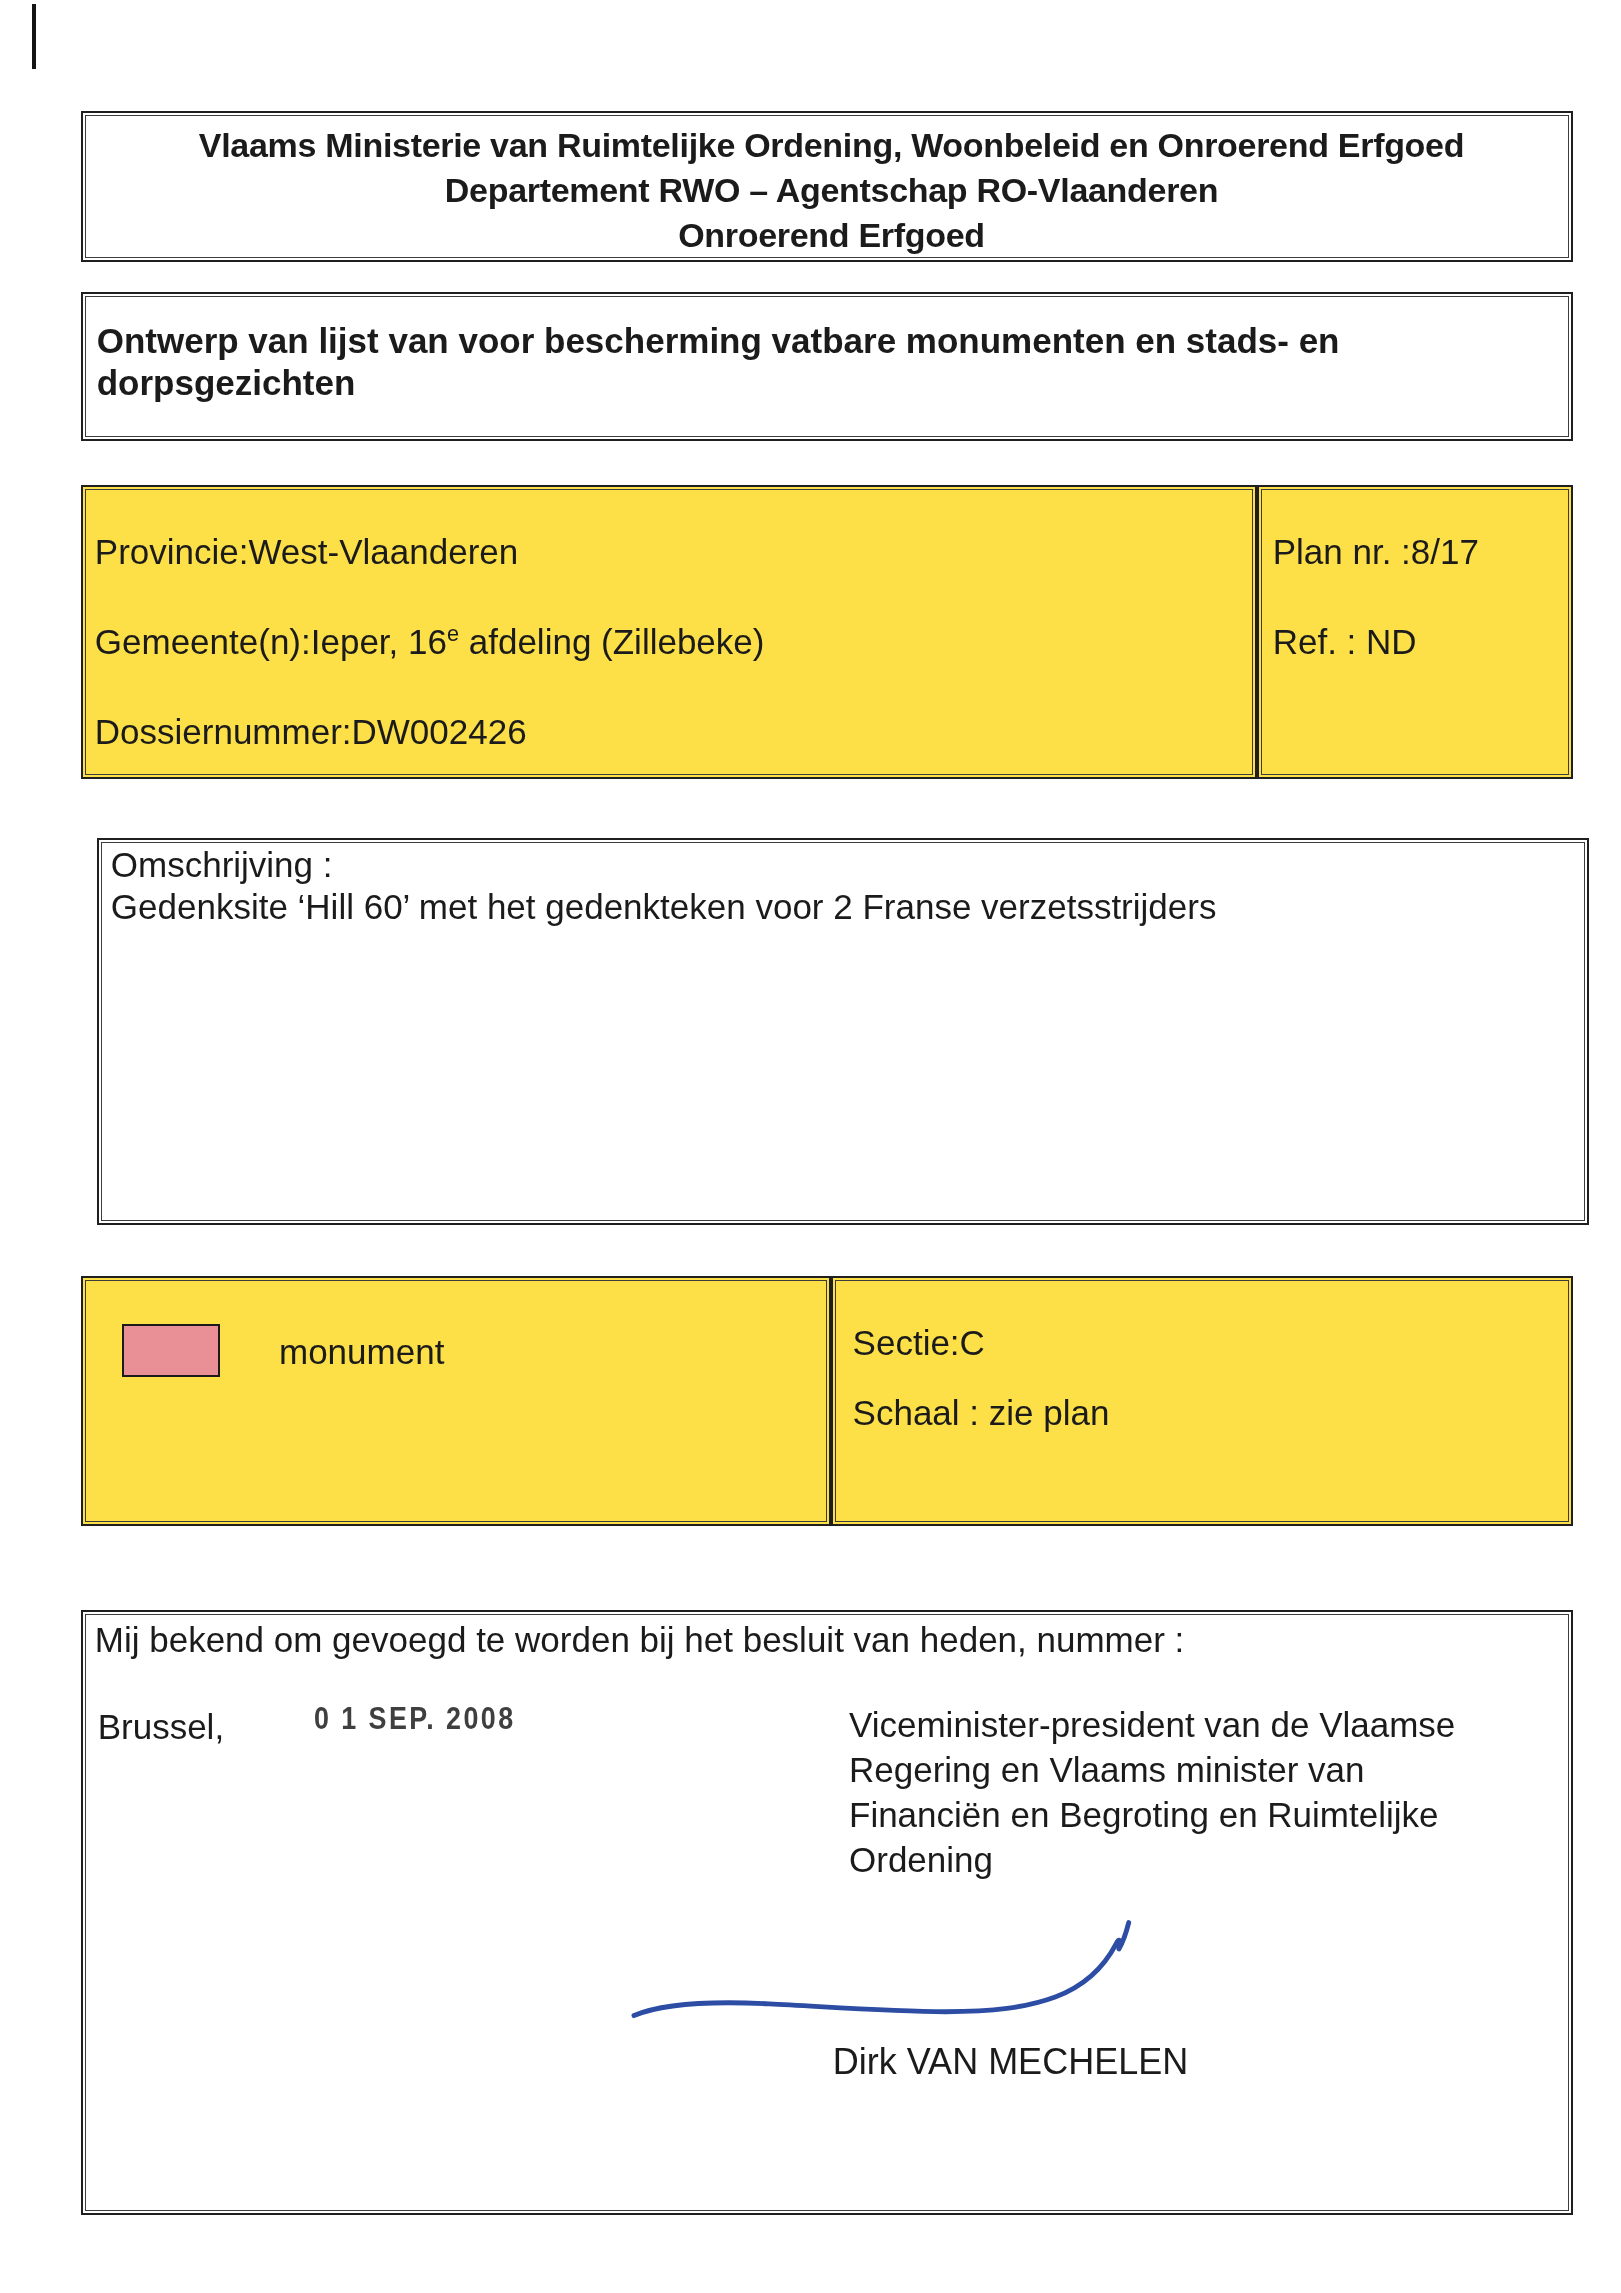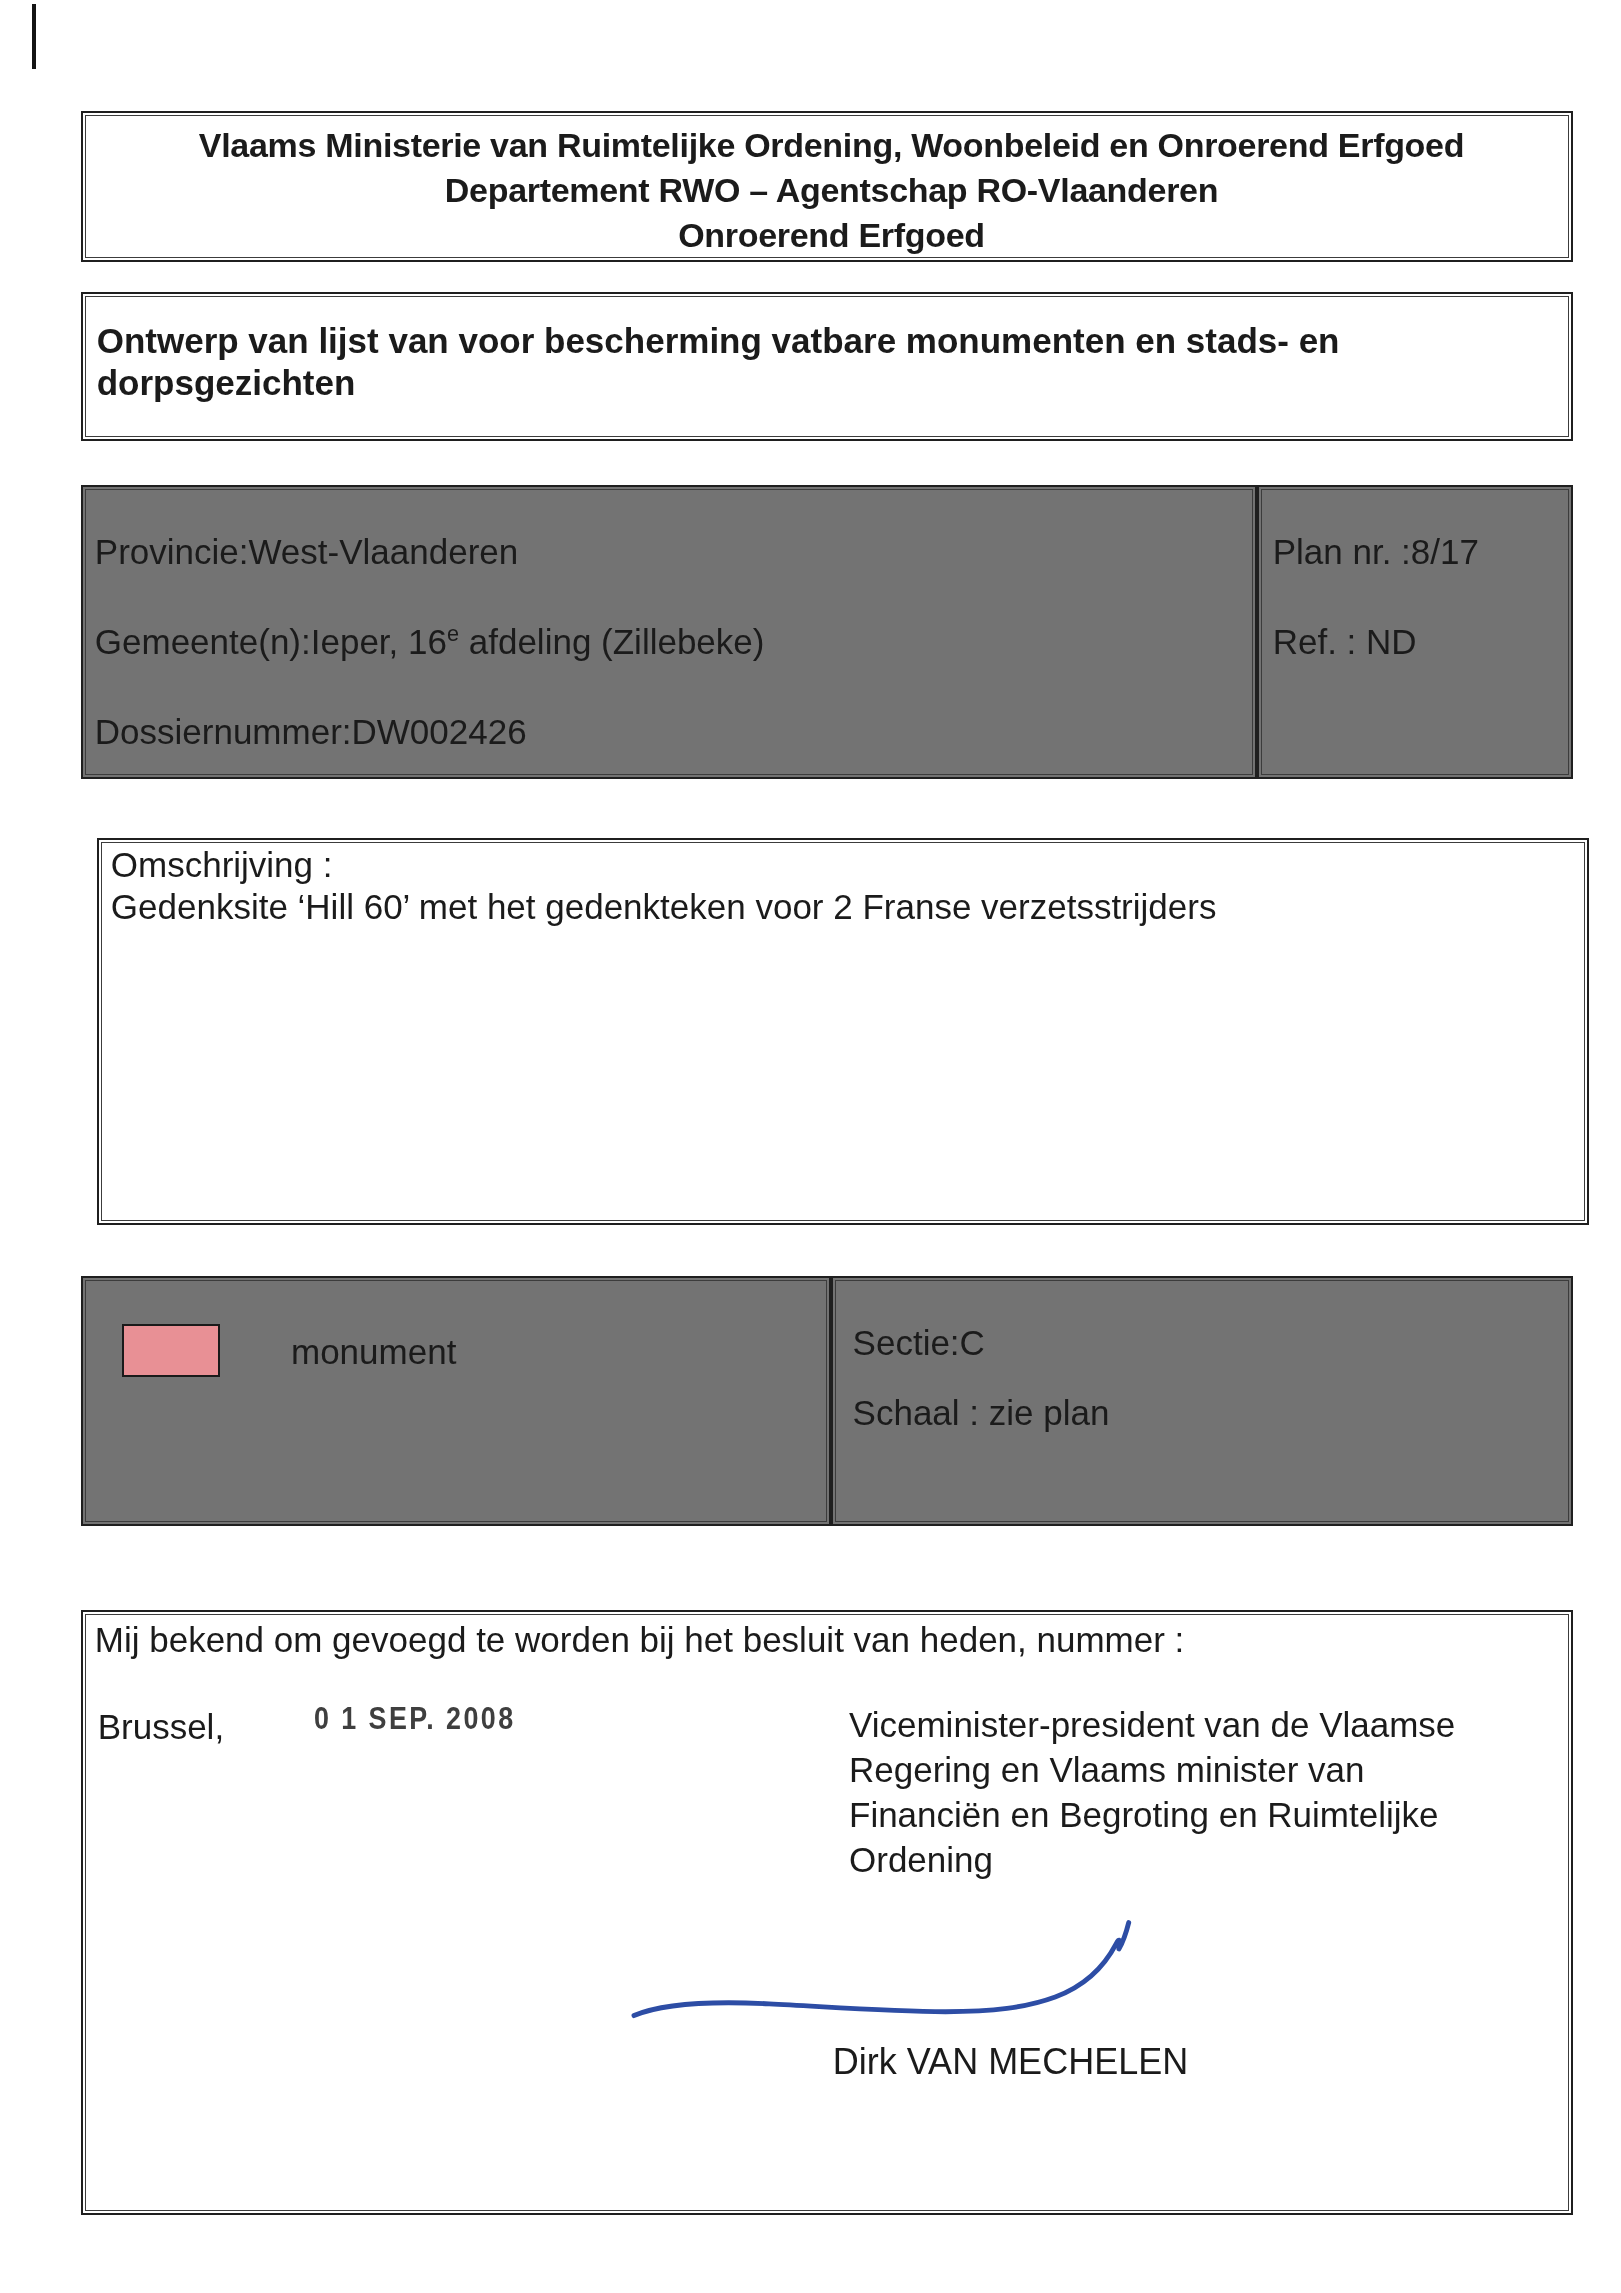--- a/index.html
+++ b/index.html
@@ -23,21 +23,21 @@
     content:"";
     position:absolute;
     inset:2px;
     border:1px solid #3c3c3c;
     pointer-events:none;
   }
   .cell {
     position:relative;
     box-sizing:border-box;
     border:2.9px solid #1f1f1f;
-    background:#737373;
+    background:#fde047;
   }
   .cell::before {
     content:"";
     position:absolute;
     inset:2px;
     border:1px solid #3c3c3c;
     pointer-events:none;
   }
   .row { position:absolute; display:flex; }
 
@@ -82,21 +82,21 @@
 
   #legend-row { left:81px; top:1276px; width:1492px; height:250px; }
   #legend-left { width:750px; }
   #monument-swatch {
     position:absolute; left:39px; top:46px;
     width:98px; height:53px;
     box-sizing:border-box;
     border:2.9px solid #1a1a1a;
   }
   #monument-label {
-    position:absolute; left:208px; top:53px;
+    position:absolute; left:196px; top:53px;
     font-size:35px; line-height:41px;
   }
   #legend-right {
     flex:1;
     display:flex; flex-direction:column; gap:29px;
     padding:44px 0 0 19.6px;
     font-size:35px; line-height:41px;
   }
 
   #closing-box {

